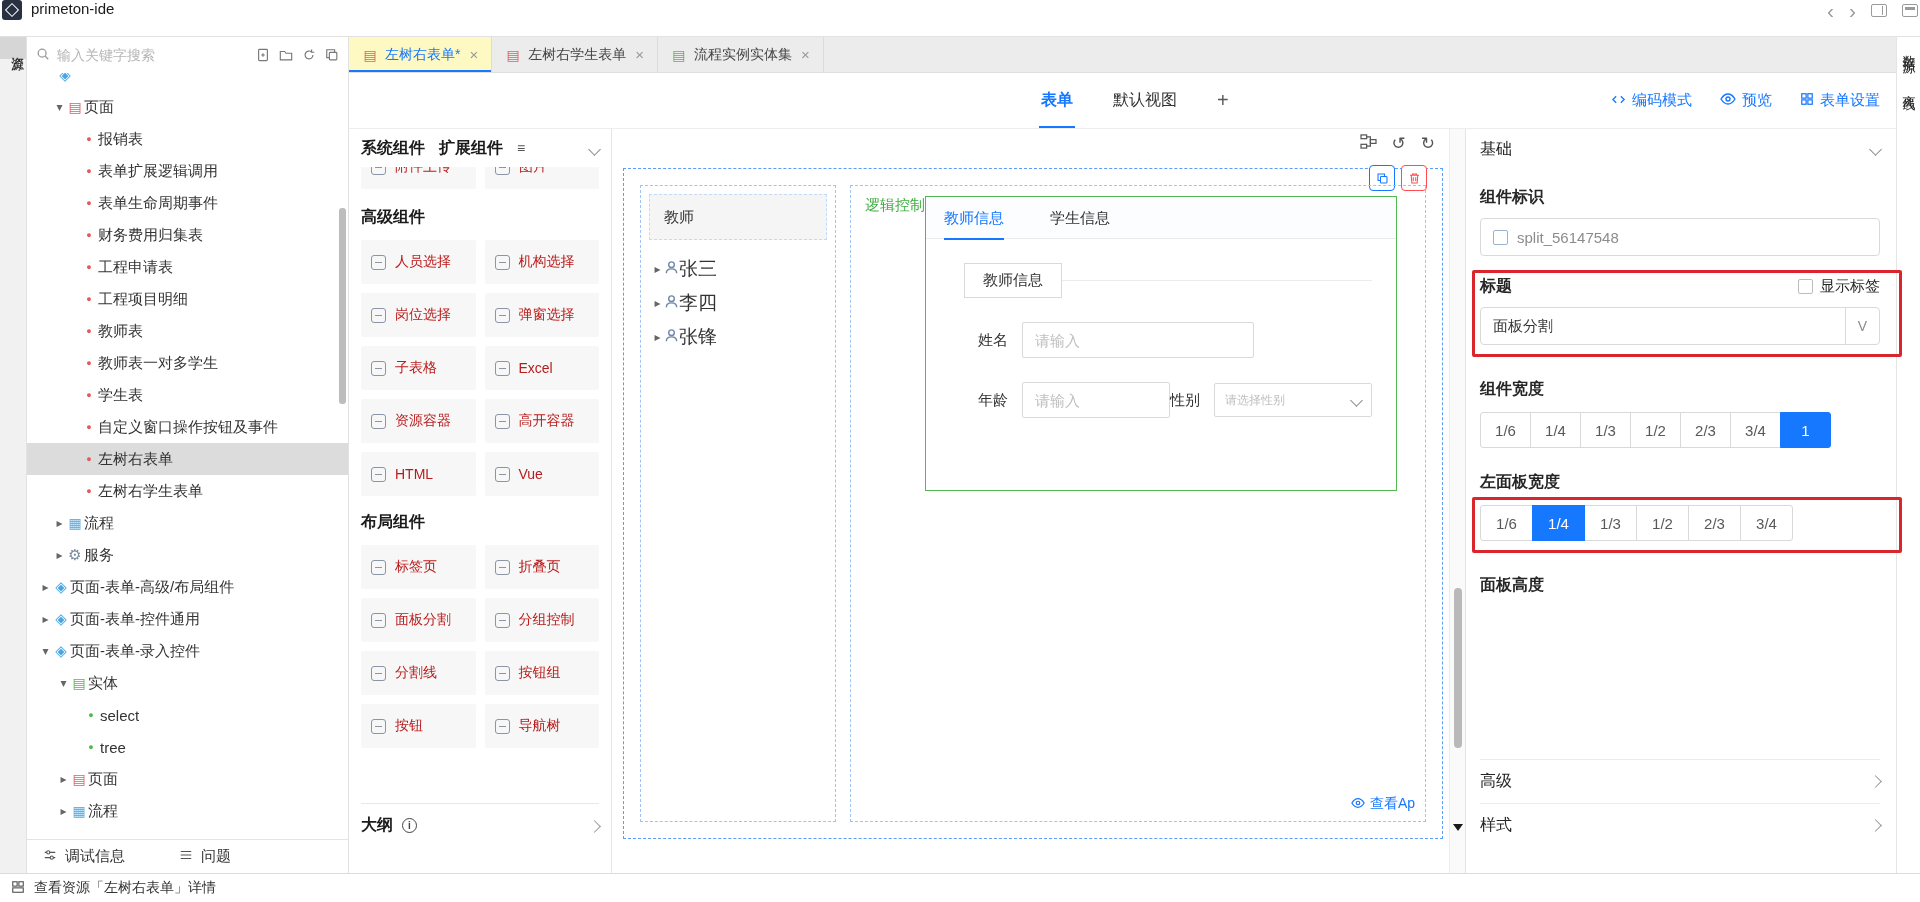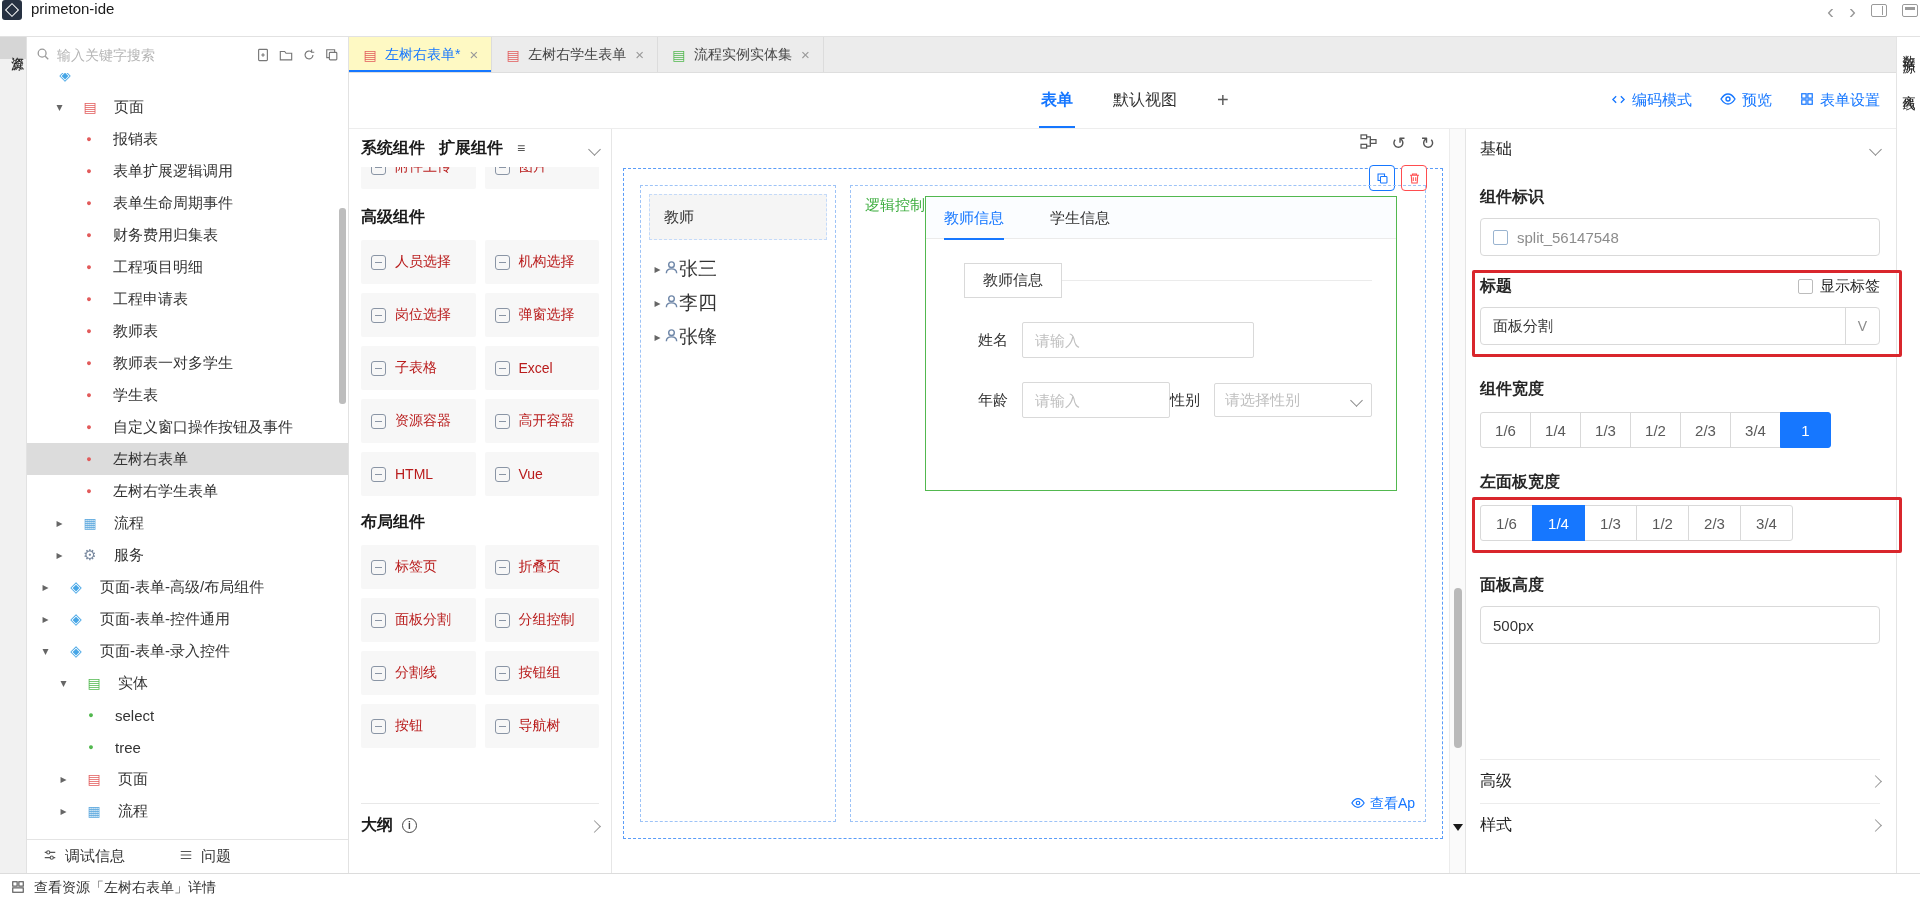--- a/index.html
+++ b/index.html
@@ -26,21 +26,21 @@
 .rail-tab{writing-mode:vertical-rl;text-orientation:upright;background:#d6d6d6;color:#222;font-size:13px;padding:9px 0;width:100%;display:flex;justify-content:center;letter-spacing:2px}
 
 
 .sidebar{width:322px;flex:0 0 322px;display:flex;flex-direction:column;border-right:1px solid #e2e2e2;min-height:0;background:#fff}
 .search-row{flex:0 0 36px;display:flex;align-items:center;padding:0 9px;gap:7px}
 .search-input{flex:1;border:none;outline:none;font-size:14px;color:#333;min-width:0}
 .search-input::placeholder{color:#b5b5b5}
 .sr-icons{display:flex;gap:9px;align-items:center}
 .sr-icons span{display:inline-flex}
 .tree{flex:1;overflow:hidden;position:relative}
-.trow{height:32px;display:flex;align-items:center;gap:16px;white-space:nowrap;font-size:15px;color:#333;cursor:default}
+.trow{height:32px;display:flex;align-items:center;gap:1px;white-space:nowrap;font-size:15px;color:#333;cursor:default}
 .trow:first-child{margin-top:-14px}
 .trow.sel{background:#dcdcdc}
 .ind-a{padding-left:26px}.ind-b{padding-left:54px}.ind-c{padding-left:12px}.ind-d{padding-left:30px}.ind-e{padding-left:56px}
 .tl{overflow:hidden;text-overflow:ellipsis}
 .arr{width:13px;display:inline-flex;justify-content:center}
 .arr::before{content:"▸";color:#666;font-size:12px}
 .arr.exp::before{content:"▾"}
 .ic{display:inline-flex;width:16px;justify-content:center}
 .ic-form::before{content:"▤";color:#e25b5b;font-size:14px}
 .ic-flow::before{content:"▦";color:#58a6dd;font-size:14px}
@@ -109,21 +109,21 @@
 .gb-tab{padding-bottom:10px;font-size:15px;color:#333}
 .gb-tab.active{color:#1677ff;box-shadow:0 2px 0 #1677ff}
 .gb-body{flex:1;padding:16px 24px 0}
 .fieldset-row{display:flex;align-items:center;margin-left:14px;margin-top:8px}
 .fs-box{border:1px solid #d9d9d9;padding:7px 18px;font-size:15px;color:#333;background:#fff}
 .fs-line{flex:1;border-top:1px solid #ebebeb}
 .frow{display:flex;align-items:center;margin-top:24px}
 .flabel{width:72px;flex:0 0 72px;text-align:right;padding-right:14px;font-size:15px;color:#333}
 .finput{height:36px;border:1px solid #d9d9d9;border-radius:2px;padding:0 12px;font-size:15px;color:#333;background:#fff;outline:none}
 .finput::placeholder{color:#bfbfbf}
-.fsel{height:20px;border:1px solid #d9d9d9;border-radius:2px;padding:16px 10px;font-size:15px;background:#fff;display:flex;align-items:center;justify-content:space-between;color:#bfbfbf}
+.fsel{height:20px;border:1px solid #d9d9d9;border-radius:2px;padding:16px 10px;font-size:12px;background:#fff;display:flex;align-items:center;justify-content:space-between;color:#bfbfbf}
 .flabel2{flex:1;text-align:right;padding-right:14px;font-size:15px;color:#333}
 .view-link{position:absolute;right:10px;bottom:8px;display:flex;align-items:center;gap:5px;color:#1677ff;font-size:14px}
 
 
 .vscroll{width:16px;flex:0 0 16px;background:#fafafa;border-left:1px solid #ececec;position:relative}
 .vthumb{position:absolute;left:4px;width:8px;top:459px;height:160px;background:#b9b9b9;border-radius:4px}
 .varrow{position:absolute;bottom:42px;left:3px;width:0;height:0;border-left:5px solid transparent;border-right:5px solid transparent;border-top:7px solid #1a1a1a}
 
 
 .props{width:431px;flex:0 0 431px;border-left:1px solid #e4e4e4;padding:0 16px 26px 14px;display:flex;flex-direction:column;min-height:0;background:#fff}
@@ -234,25 +234,25 @@
         <div class="trow ind-b">
             <span class="ic dot-red"></span>
             <span class="tl">表单生命周期事件</span>
           </div>
         <div class="trow ind-b">
             <span class="ic dot-red"></span>
             <span class="tl">财务费用归集表</span>
           </div>
         <div class="trow ind-b">
             <span class="ic dot-red"></span>
+            <span class="tl">工程申请表</span>
+          </div>
+        <div class="trow ind-b">
+            <span class="ic dot-red"></span>
             <span class="tl">工程项目明细</span>
-          </div>
-        <div class="trow ind-b">
-            <span class="ic dot-red"></span>
-            <span class="tl">工程申请表</span>
           </div>
         <div class="trow ind-b">
             <span class="ic dot-red"></span>
             <span class="tl">教师表</span>
           </div>
         <div class="trow ind-b">
             <span class="ic dot-red"></span>
             <span class="tl">教师表一对多学生</span>
           </div>
         <div class="trow ind-b">
@@ -641,23 +641,20 @@
               <span class="segbtn" style="min-width:53px">1/6</span>
               <span class="segbtn on" style="min-width:53px">1/4</span>
               <span class="segbtn" style="min-width:53px">1/3</span>
               <span class="segbtn" style="min-width:53px">1/2</span>
               <span class="segbtn" style="min-width:53px">2/3</span>
               <span class="segbtn" style="min-width:53px">3/4</span>
             </div>
           </div>
 
           <div class="plabel" style="margin-top:22px">面板高度</div>
-          <div class="pinput">
-            <span>500px</span>
-          </div>
 
           <div class="spacer"></div>
           <div class="sec-row">
             <span>高级</span>
             <span class="chev-r"></span>
           </div>
           <div class="sec-row">
             <span>样式</span>
             <span class="chev-r"></span>
           </div>

